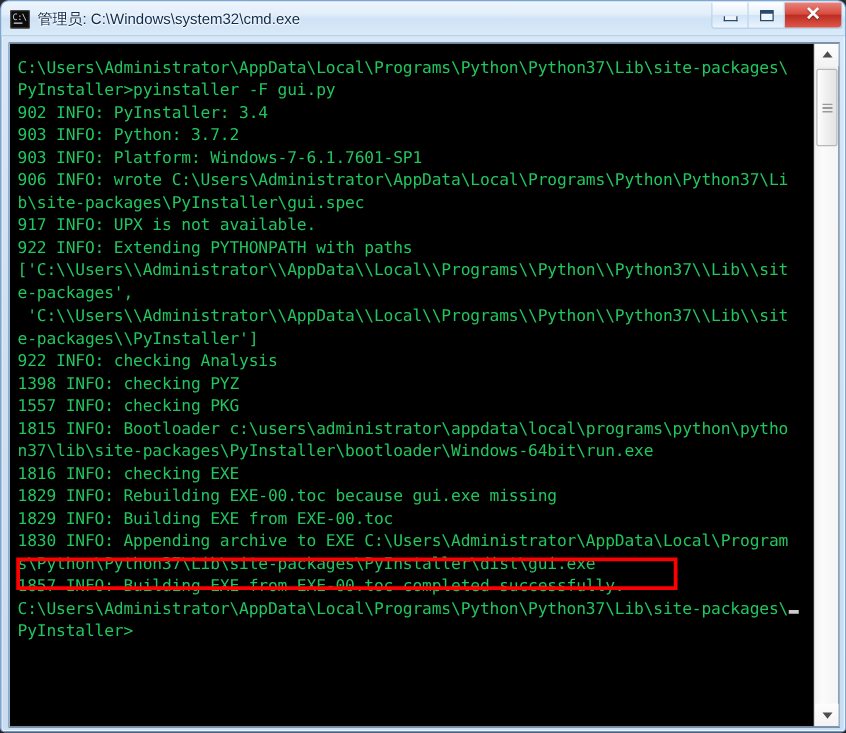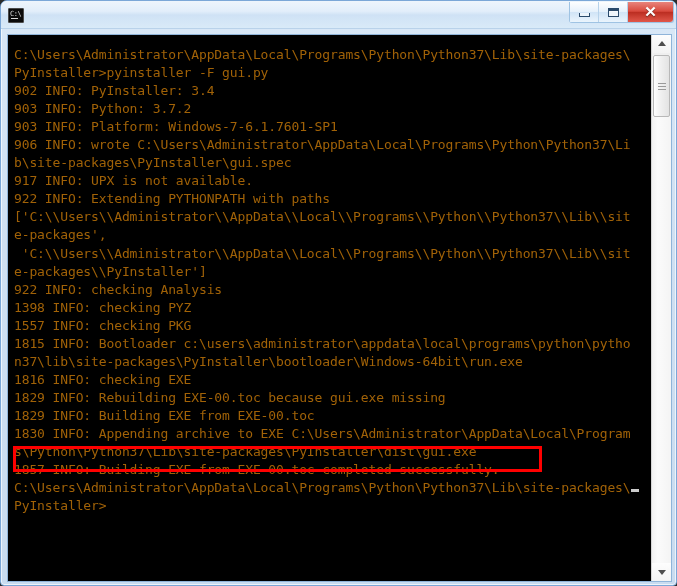--- a/index.html
+++ b/index.html
@@ -152,21 +152,21 @@
     background: #000000;
     border: 1px solid #8fb4d9;
     box-sizing: border-box;
     overflow: hidden;
   }
   #console-text {
     position: absolute;
     left: 0px; top: 0px;
     width: 644px;
     height: 546px;
-    color: #a16207;
+    color: #22c55e;
     font-family: "DejaVu Sans Mono", "Liberation Mono", monospace;
     font-size: 13px;
     line-height: 18.05px;
     white-space: pre;
     padding: 11px 0 0 6px;
     box-sizing: border-box;
     letter-spacing: -0.12px;
     overflow: hidden;
   }
   .cline {
@@ -259,20 +259,21 @@
   }
 </style>
 </head>
 <body>
 
 <div id="window">
 
   <div id="titlebar">
     <div id="titlebar-left">
       <div class="cmd-icon"></div>
+      <span id="title-text">管理员: C:\Windows\system32\cmd.exe</span>
     </div>
 
     <div id="caption-buttons">
       <div class="cap-btn">
         <span class="glyph-min"></span>
       </div>
       <div class="cap-btn">
         <span class="glyph-max"></span>
       </div>
       <div class="cap-btn close">

